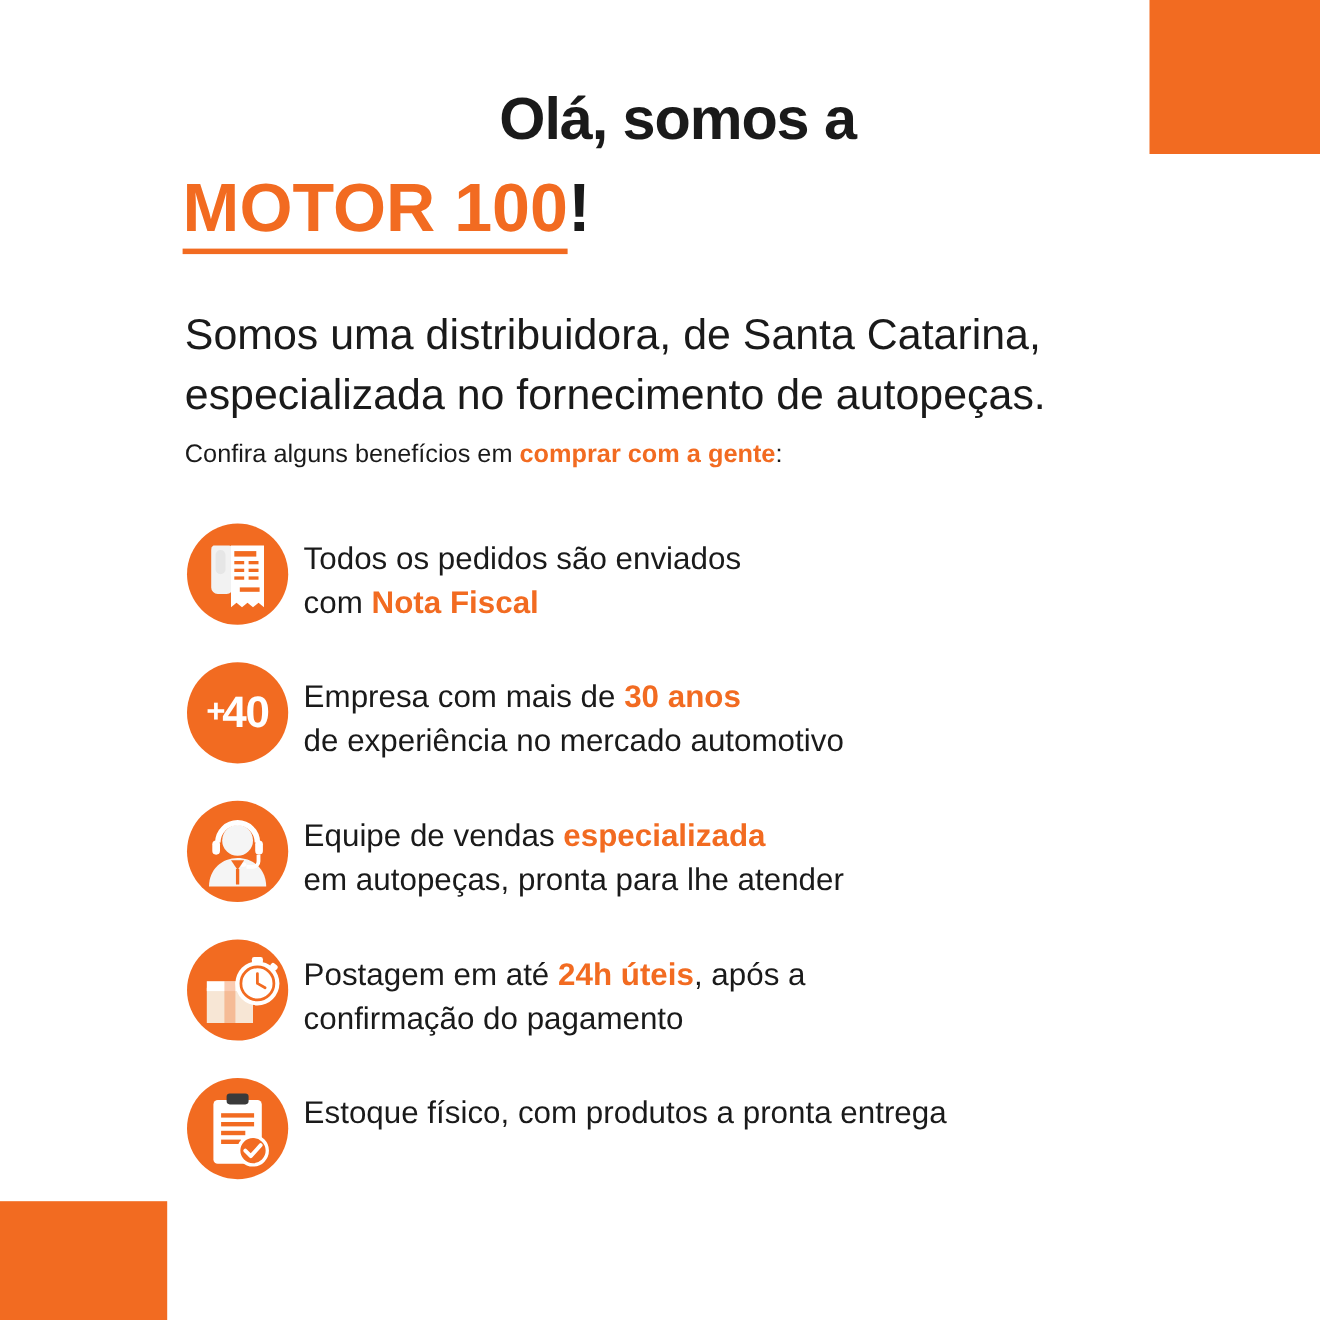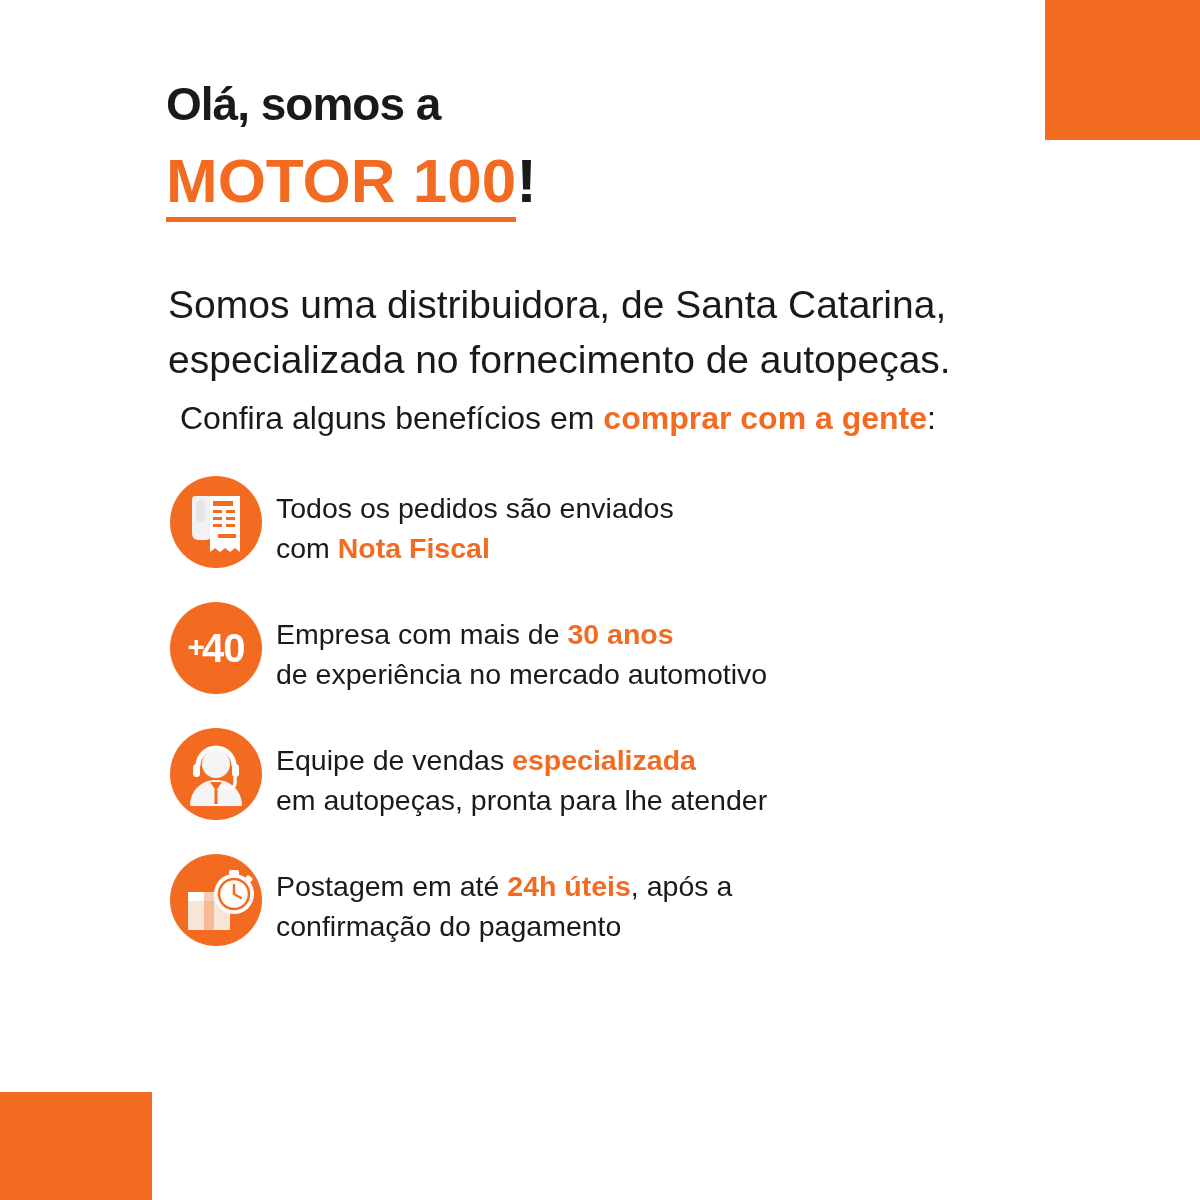--- a/index.html
+++ b/index.html
@@ -30,25 +30,26 @@
   }
 
   
   .headline {
     position: absolute;
     left: 166px;
     top: 80px;
     width: 900px;
   }
   .headline-line1 {
-    font-size: 46px;
+    font-size: 54px;
     font-weight: bold;
     color: #1a1a1a;
     letter-spacing: -1px;
     line-height: 1.05;
+    text-align: center;
   }
   .headline-line2 {
     font-size: 62px;
     font-weight: bold;
     color: #1a1a1a;
     letter-spacing: 0px;
     line-height: 1.15;
     margin-top: 17px;
   }
   .brand {
@@ -62,24 +63,24 @@
     position: absolute;
     left: 168px;
     top: 278px;
     width: 940px;
     font-size: 39px;
     color: #1a1a1a;
     line-height: 1.4;
   }
   .confira {
     position: absolute;
-    left: 180px;
+    left: 168px;
     top: 396px;
     width: 960px;
-    font-size: 32px;
+    font-size: 23px;
     color: #1a1a1a;
     line-height: 1.4;
   }
   .confira .hl { color: #F26B21; font-weight: bold; }
 
   
   .benefits {
     position: absolute;
     left: 166px;
     top: 474px;
@@ -222,15 +223,33 @@
           <rect x="80" y="24" width="7" height="5" rx="2" transform="rotate(40 83 26)" fill="#ffffff"></rect>
           <path d="M68 42 l0 -9 M68 42 l7 4" stroke="#F26B21" stroke-width="2.5" stroke-linecap="round"></path>
         </svg>
       </div>
       <div class="benefit-text">
         <div><span>Postagem em até </span><span class="hl">24h úteis</span><span>, após a</span></div>
         <div>confirmação do pagamento</div>
       </div>
     </div>
 
+    <div class="benefit">
+      <div class="benefit-icon">
+        <div class="circle"></div>
+        <svg class="icon-svg" viewBox="0 0 100 100">
+          <rect x="28" y="22" width="44" height="58" rx="4" fill="#ffffff"></rect>
+          <rect x="40" y="16" width="20" height="10" rx="3" fill="#3a3a3a"></rect>
+          <rect x="35" y="34" width="30" height="4" fill="#F26B21"></rect>
+          <rect x="35" y="42" width="30" height="4" fill="#F26B21"></rect>
+          <rect x="35" y="50" width="22" height="4" fill="#F26B21"></rect>
+          <rect x="35" y="58" width="18" height="4" fill="#F26B21"></rect>
+          <circle cx="64" cy="68" r="13" fill="#F26B21" stroke="#ffffff" stroke-width="3"></circle>
+          <path d="M57 68 l5 5 l9 -10" stroke="#ffffff" stroke-width="3.5" fill="none" stroke-linecap="round" stroke-linejoin="round"></path>
+        </svg>
+      </div>
+      <div class="benefit-text">
+        <div>Estoque físico, com produtos a pronta entrega</div>
+      </div>
+    </div>
 
   </div>
 </div>
 
 </body></html>

